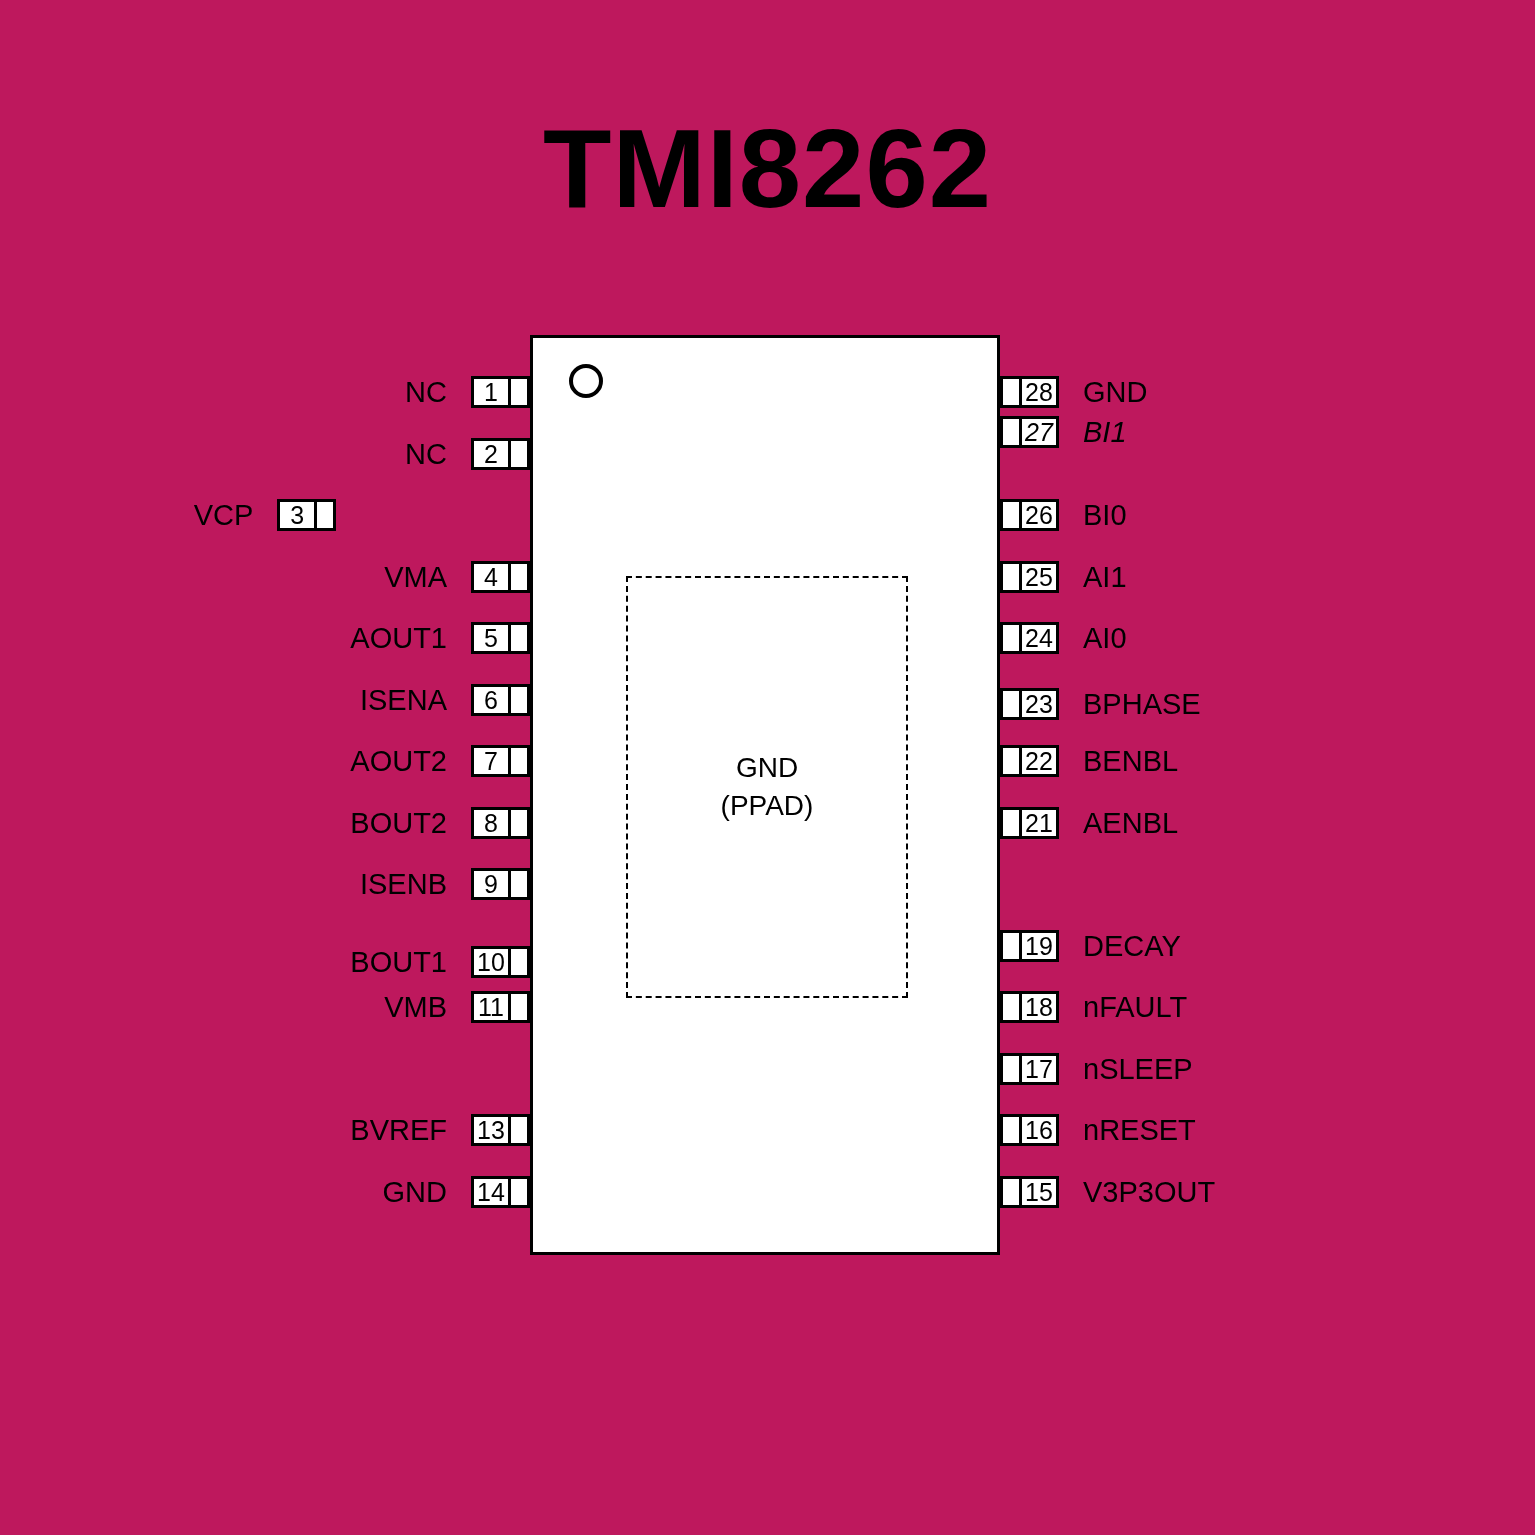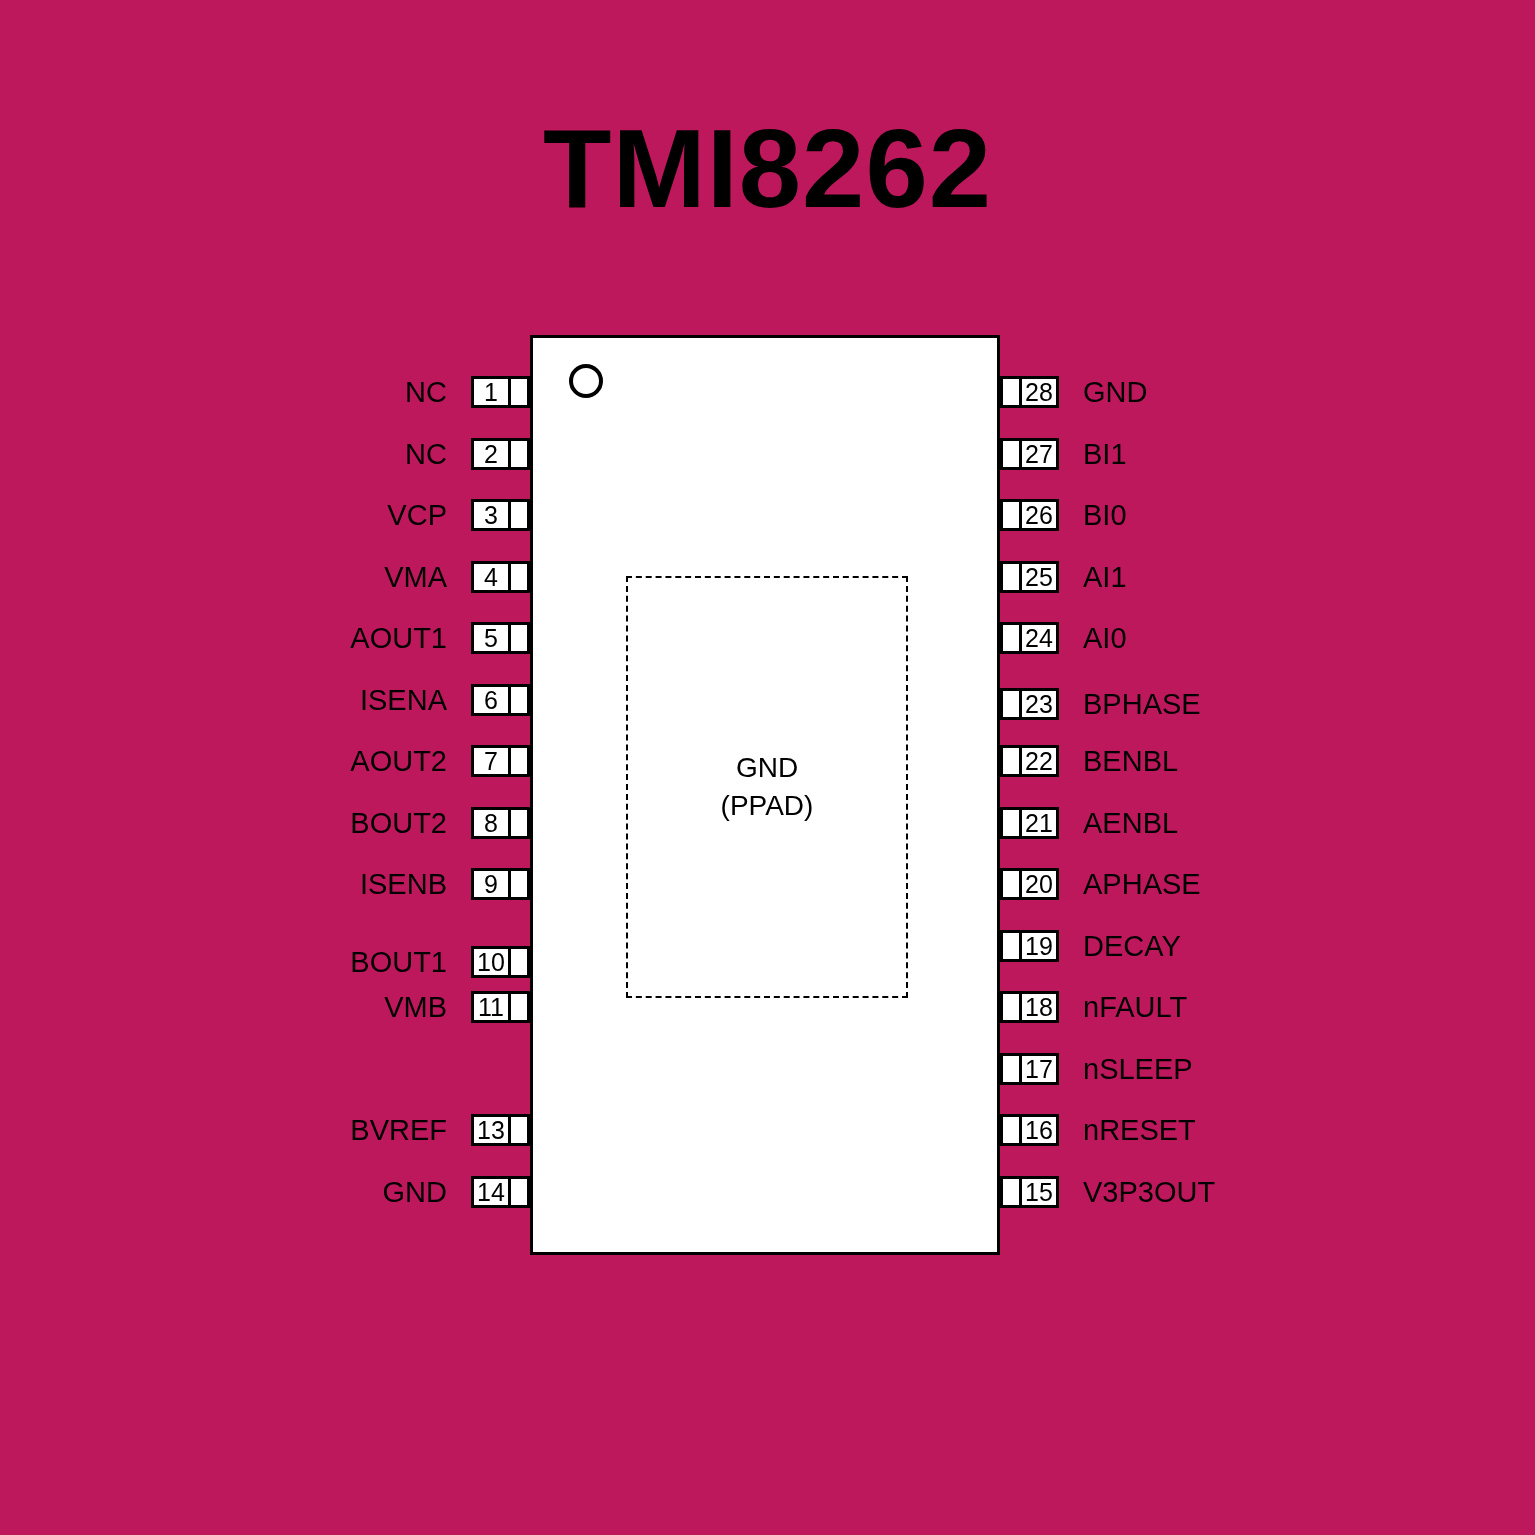--- a/index.html
+++ b/index.html
@@ -63,21 +63,21 @@
       <div class="pin-row left" style="top: 376px;">
         <span class="pin-label">NC</span>
         <span class="pin-box">1</span>
         <span class="pin-stub"></span>
       </div>
       <div class="pin-row left" style="top: 438px;">
         <span class="pin-label">NC</span>
         <span class="pin-box">2</span>
         <span class="pin-stub"></span>
       </div>
-      <div class="pin-row left" style="top: 499px;">
+      <div class="pin-row left" style="top: 499px; justify-content: center;">
         <span class="pin-label">VCP</span>
         <span class="pin-box">3</span>
         <span class="pin-stub"></span>
       </div>
       <div class="pin-row left" style="top: 561px;">
         <span class="pin-label">VMA</span>
         <span class="pin-box">4</span>
         <span class="pin-stub"></span>
       </div>
       <div class="pin-row left" style="top: 622px;">
@@ -123,21 +123,21 @@
       <div class="pin-row left" style="top: 1176px;">
         <span class="pin-label">GND</span>
         <span class="pin-box">14</span>
         <span class="pin-stub"></span>
       </div>
       <div class="pin-row right" style="top: 376px;">
         <span class="pin-stub"></span>
         <span class="pin-box">28</span>
         <span class="pin-label">GND</span>
       </div>
-      <div class="pin-row right" style="top: 438px;">
+      <div class="pin-row right" style="top: 416px; font-style: italic;">
         <span class="pin-stub"></span>
         <span class="pin-box">27</span>
         <span class="pin-label">BI1</span>
       </div>
       <div class="pin-row right" style="top: 499px;">
         <span class="pin-stub"></span>
         <span class="pin-box">26</span>
         <span class="pin-label">BI0</span>
       </div>
       <div class="pin-row right" style="top: 561px;">
@@ -158,25 +158,20 @@
       <div class="pin-row right" style="top: 745px;">
         <span class="pin-stub"></span>
         <span class="pin-box">22</span>
         <span class="pin-label">BENBL</span>
       </div>
       <div class="pin-row right" style="top: 807px;">
         <span class="pin-stub"></span>
         <span class="pin-box">21</span>
         <span class="pin-label">AENBL</span>
       </div>
-      <div class="pin-row right" style="top: 868px;">
-        <span class="pin-stub"></span>
-        <span class="pin-box">20</span>
-        <span class="pin-label">APHASE</span>
-      </div>
       <div class="pin-row right" style="top: 930px;">
         <span class="pin-stub"></span>
         <span class="pin-box">19</span>
         <span class="pin-label">DECAY</span>
       </div>
       <div class="pin-row right" style="top: 991px;">
         <span class="pin-stub"></span>
         <span class="pin-box">18</span>
         <span class="pin-label">nFAULT</span>
       </div>

